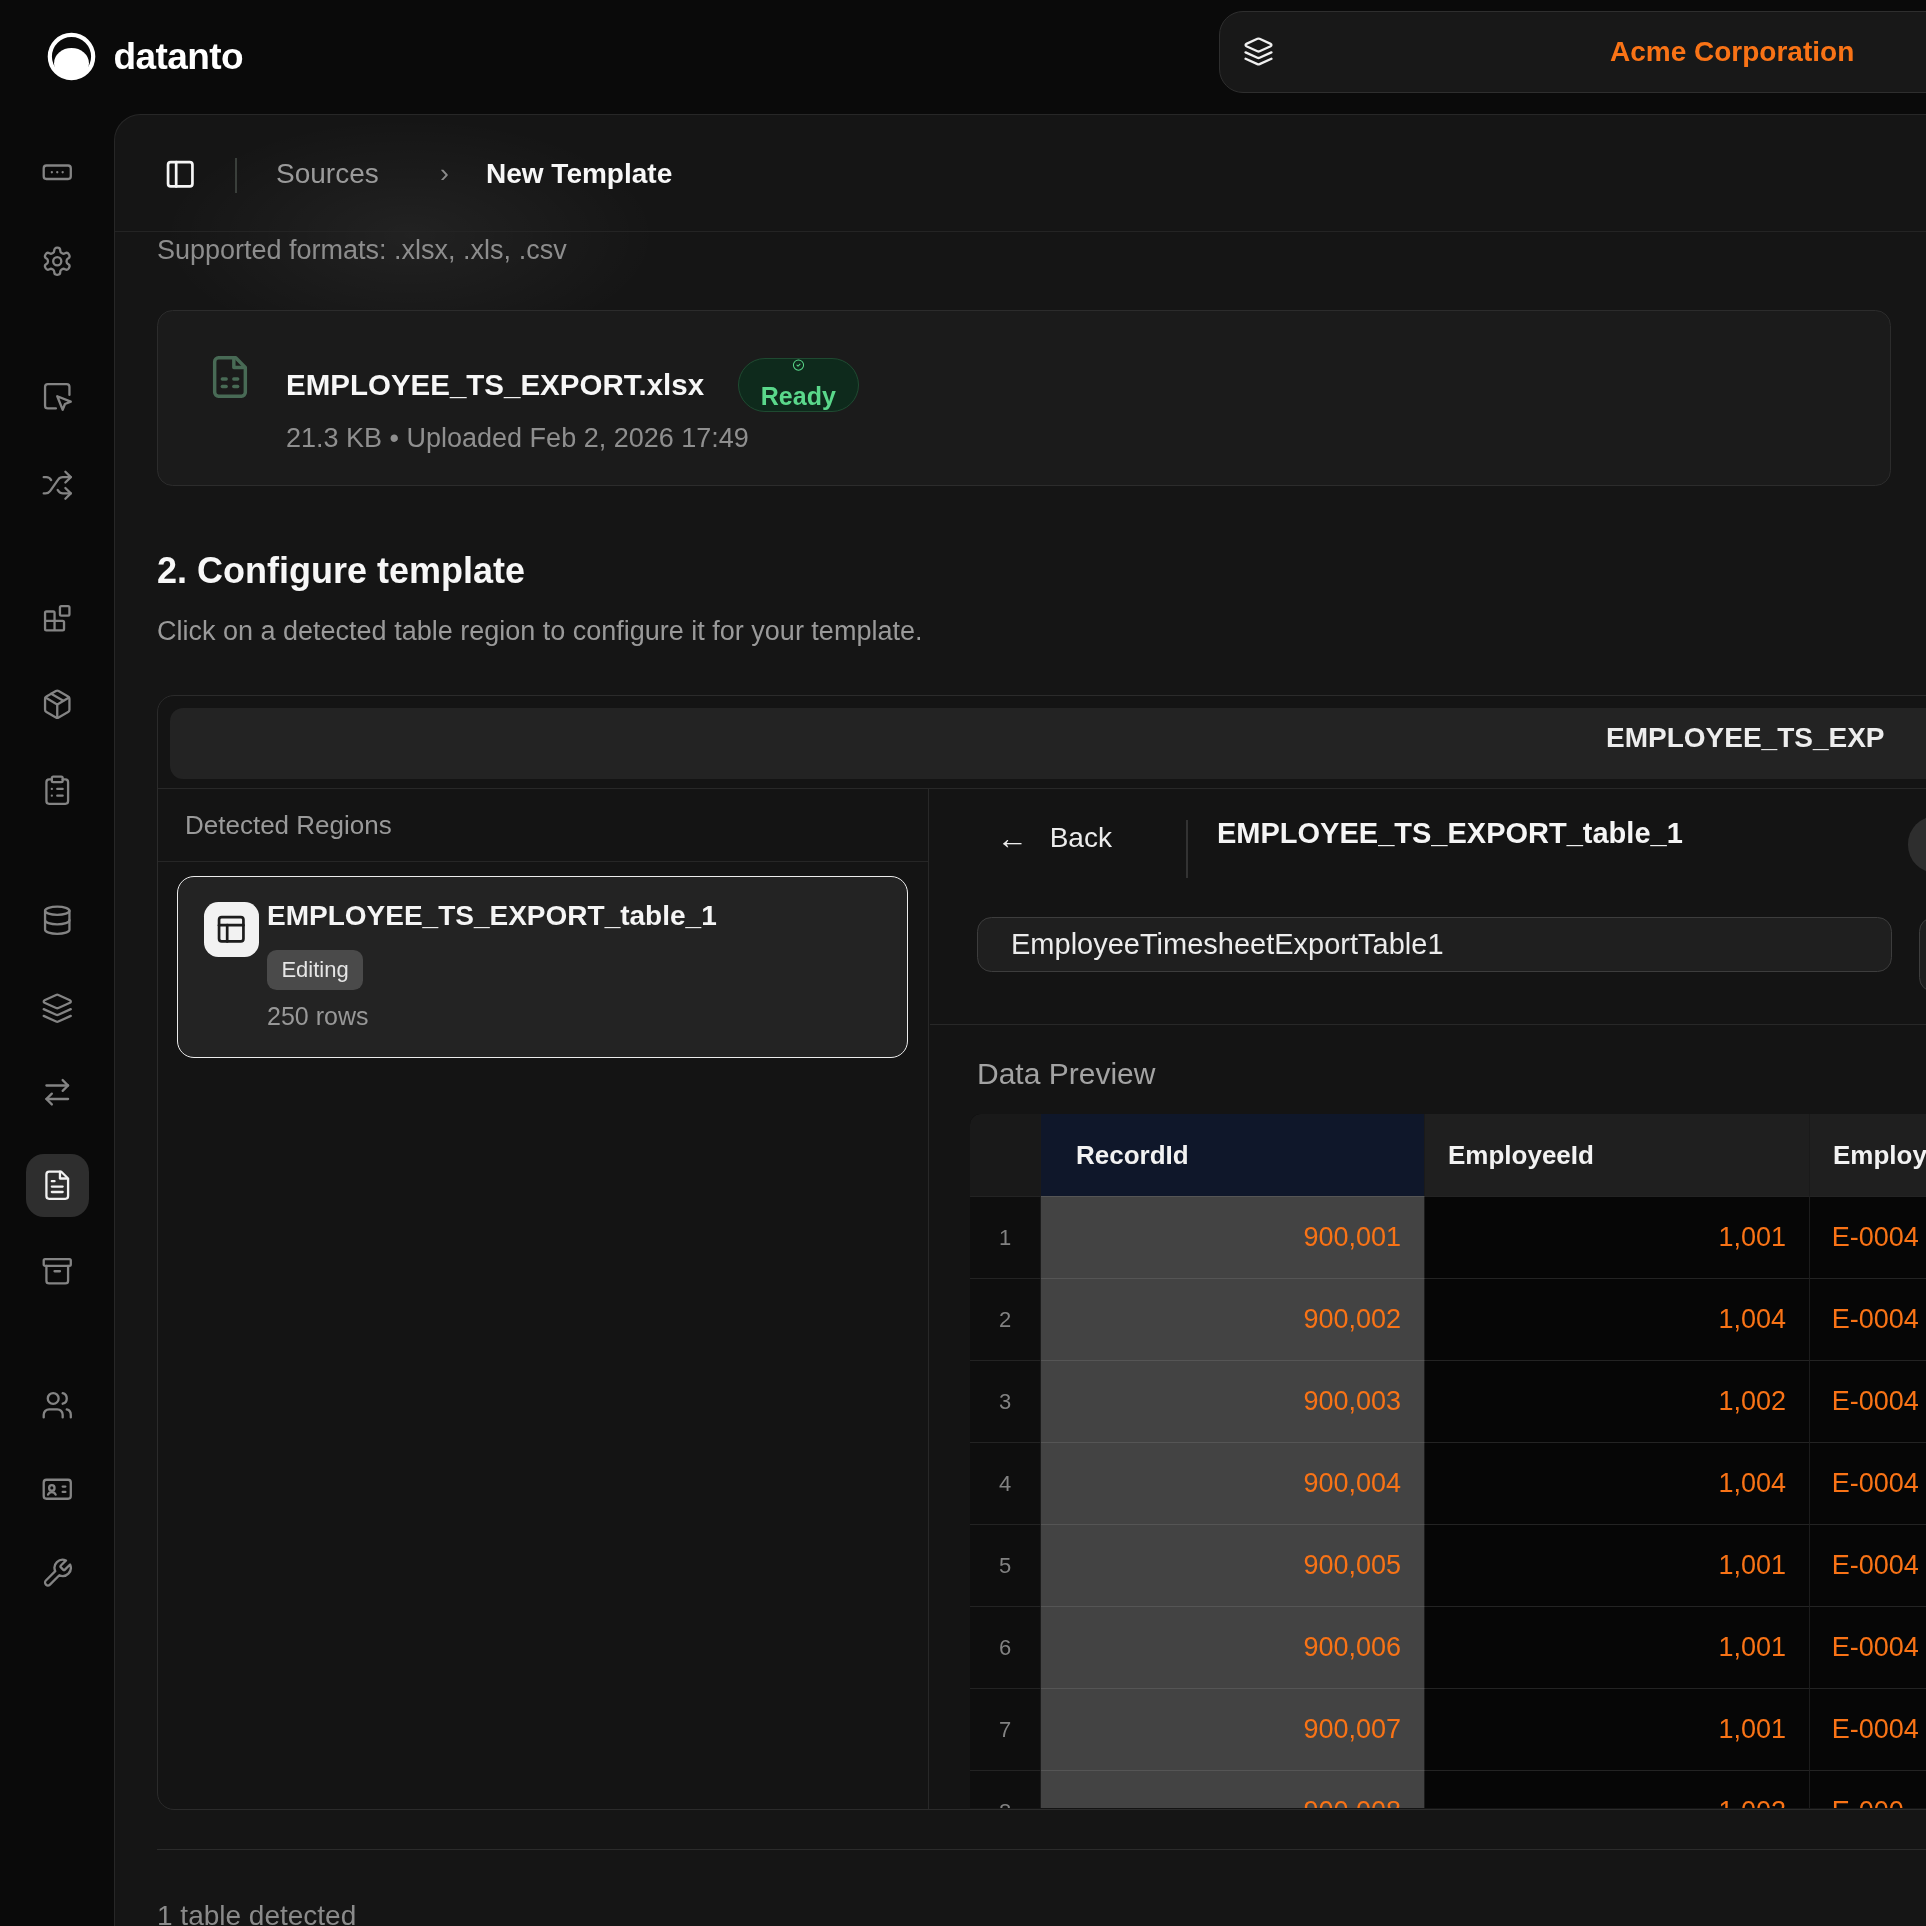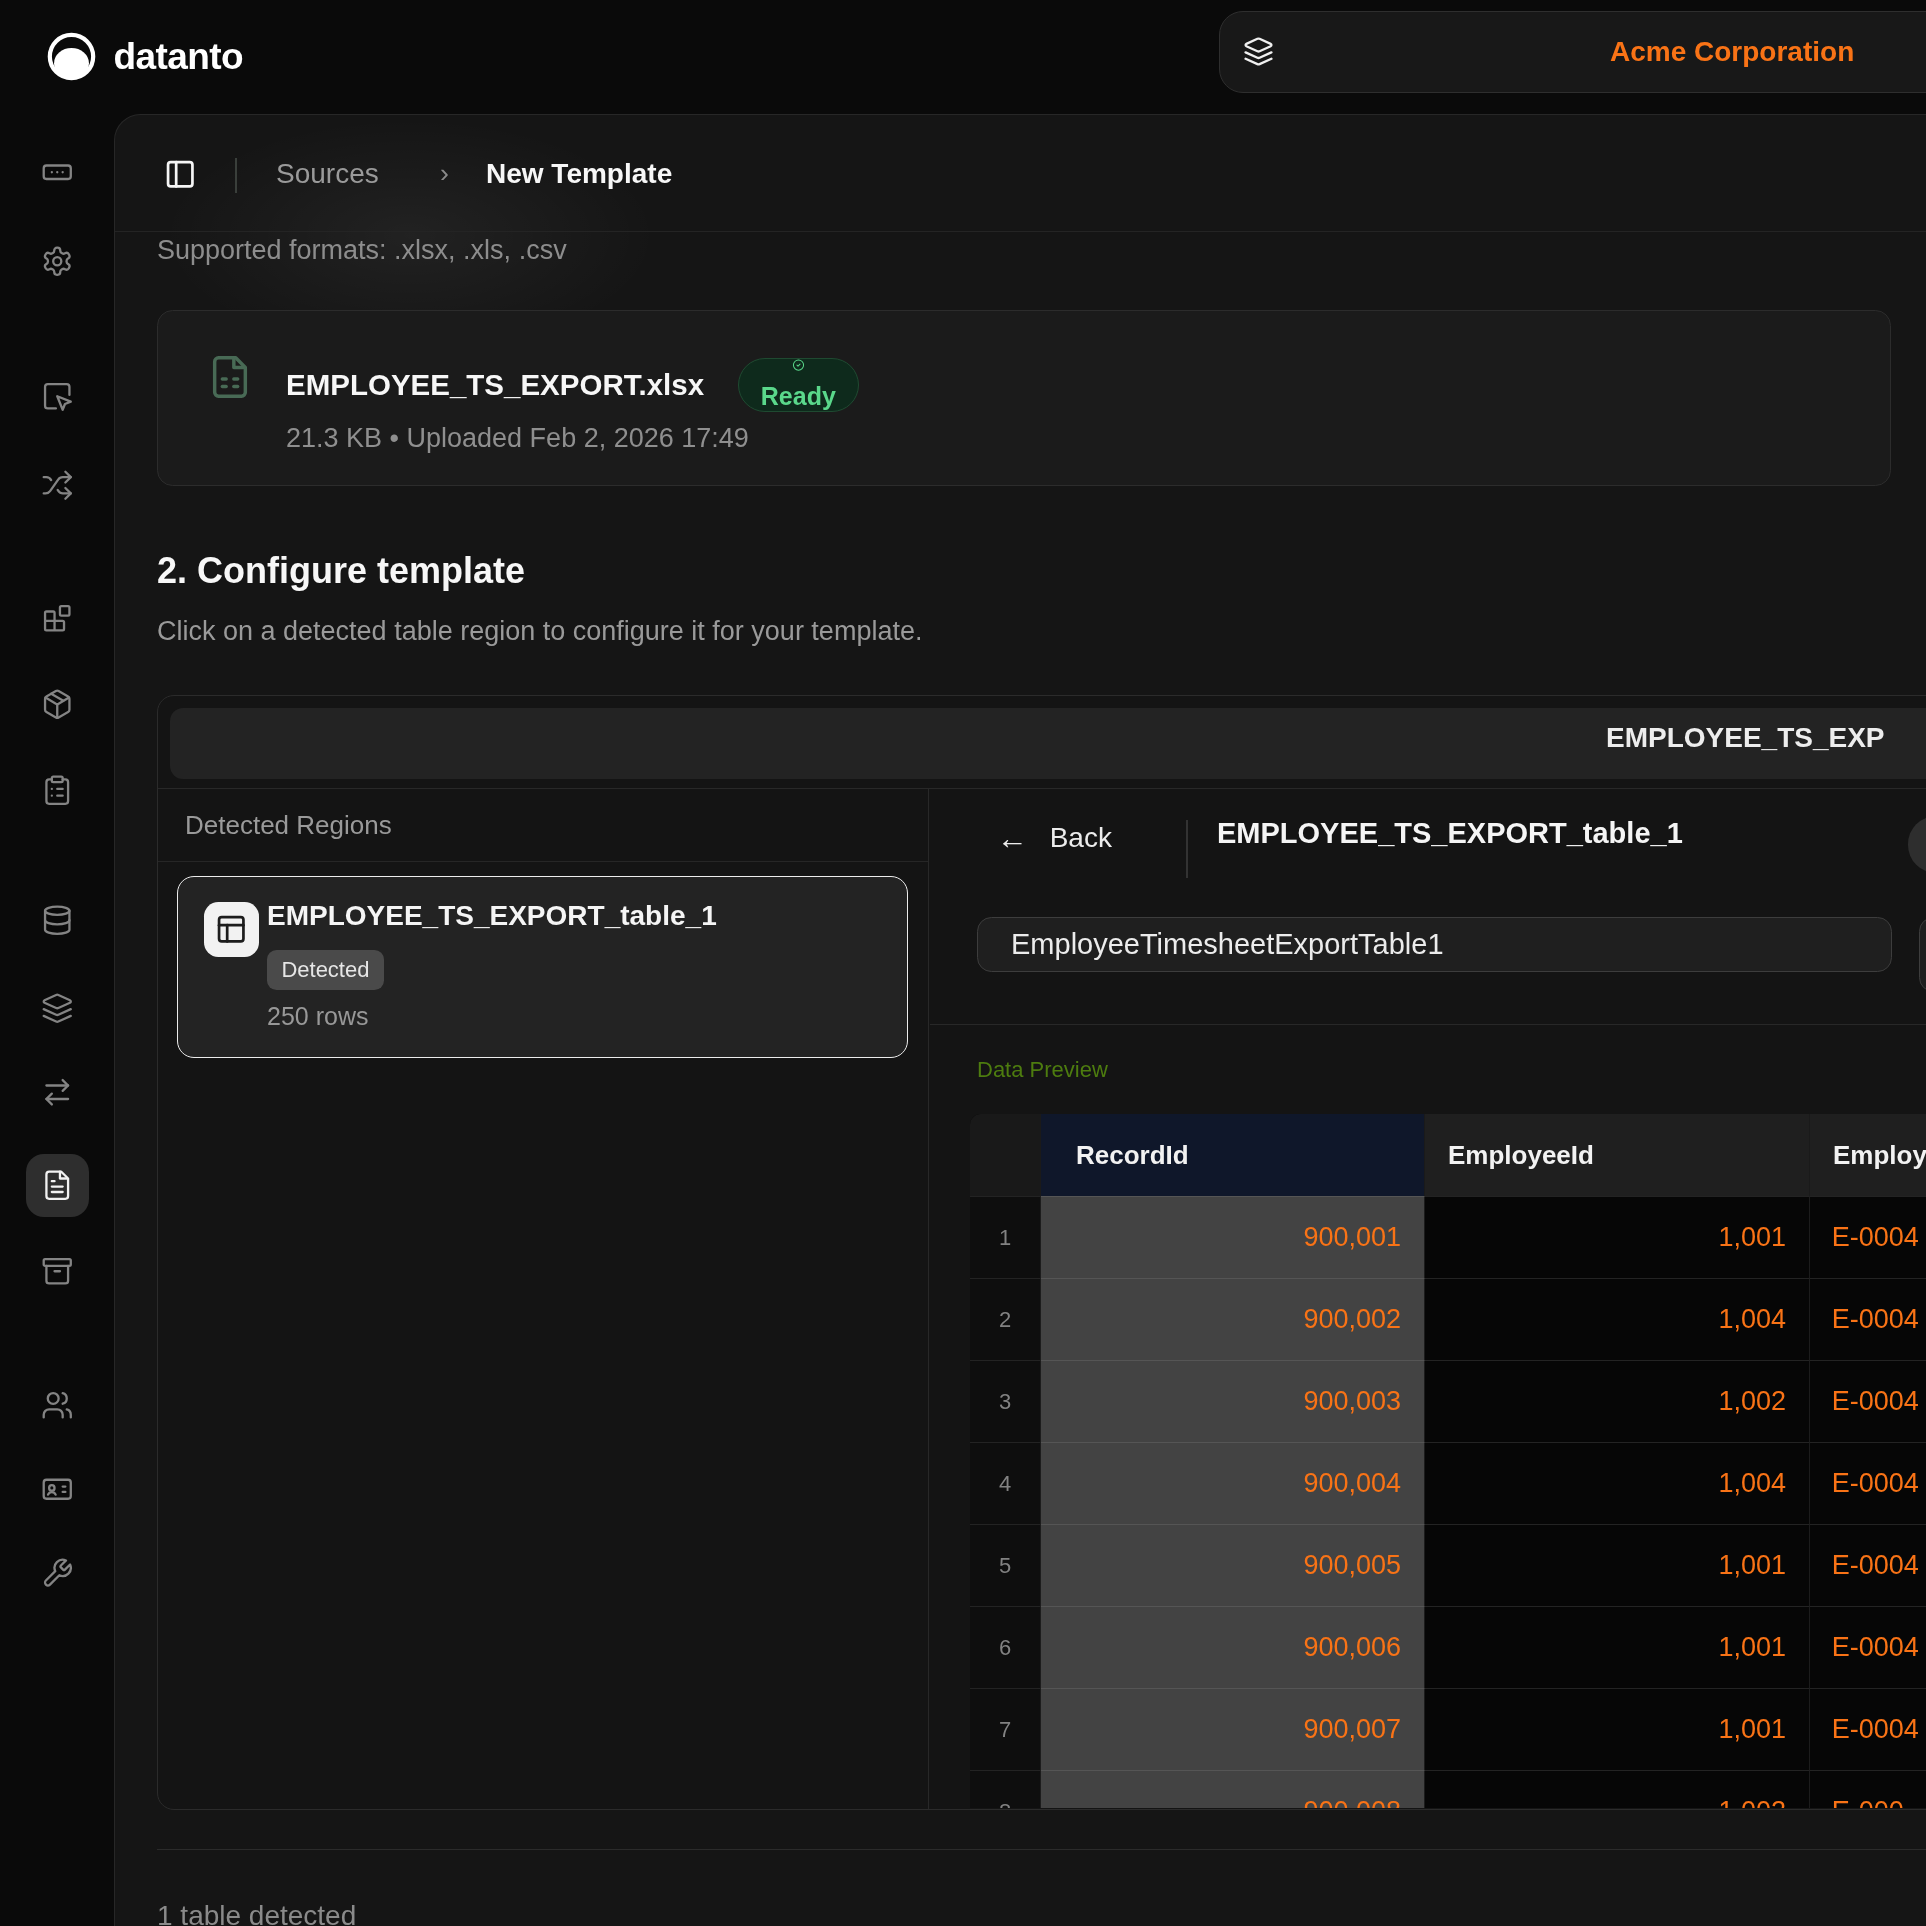--- a/index.html
+++ b/index.html
@@ -117,21 +117,21 @@
   .name-input {
     position:absolute; left:819px; top:221px; width:915px; height:55px;
     background:#1f1f1f; border:1.2px solid #3d3d3d; border-radius:14.4px;
     color:#ececec; font-size:29px; font-family:inherit; padding:0 0 0 33px; outline:none;
   }
   .side-action {
     position:absolute; left:1761px; top:221px; width:96px; height:75px;
     background:#1f1f1f; border:1.2px solid #3d3d3d; border-radius:14.4px; cursor:pointer;
   }
   .right-divider { position:absolute; left:772px; top:328px; right:0; height:1.2px; background:#282828; }
-  .preview-label { position:absolute; left:819px; top:361px; font-size:22px; font-weight:500; color:#4d7c0f; }
+  .preview-label { position:absolute; left:819px; top:361px; font-size:30px; font-weight:500; color:#a3a3a3; }
 
   
   .data-table {
     position:absolute; left:812px; top:418px; width:1382px; height:694px;
     overflow:hidden; border-top-left-radius:10.8px; background:#060606;
   }
   .t-row { display:grid; grid-template-columns:71px 384px 385px 542px; }
   .t-head .cell { height:82px; background:#1f1f1f; font-size:26px; font-weight:600; color:#f2f2f2;
     display:flex; align-items:center; padding:0 0 0 23px; border-right:1.2px solid #1a1a1a; cursor:pointer; }
   .t-head .cell.num { background:#191919; }
@@ -344,21 +344,21 @@
       </div>
       <div class="region-card">
         <span class="region-tile">
           <svg width="32.5" height="32.5" viewBox="0 0 24 24" fill="none" stroke="currentColor" stroke-width="2" stroke-linecap="round" stroke-linejoin="round">
             <rect x="3" y="3" width="18" height="18" rx="2"></rect>
               <path d="M3 9h18"></path>
               <path d="M9 9v12"></path>
           </svg>
         </span>
         <span class="region-name">EMPLOYEE_TS_EXPORT_table_1</span>
-        <span class="editing-badge">Detected</span>
+        <span class="editing-badge">Editing</span>
         <span class="region-rows">250 rows</span>
       </div>
     </div>
 
     <div class="editor-header">
       <span class="back-btn">
         <span class="back-arrow">←</span>
         <span>Back</span>
       </span>
       <span class="editor-vdiv"></span>

